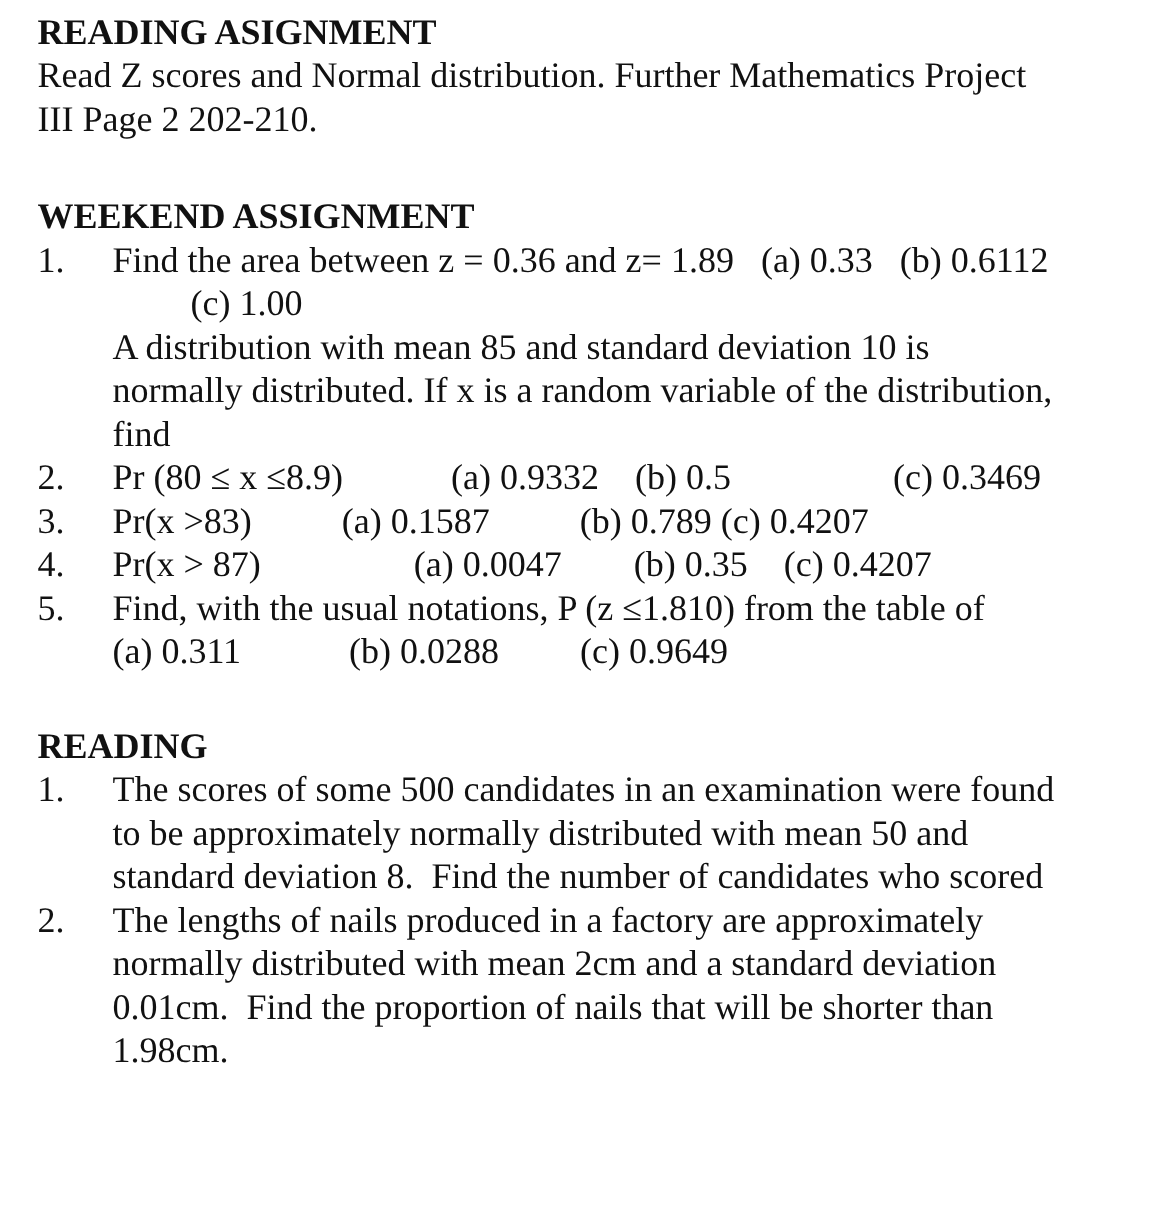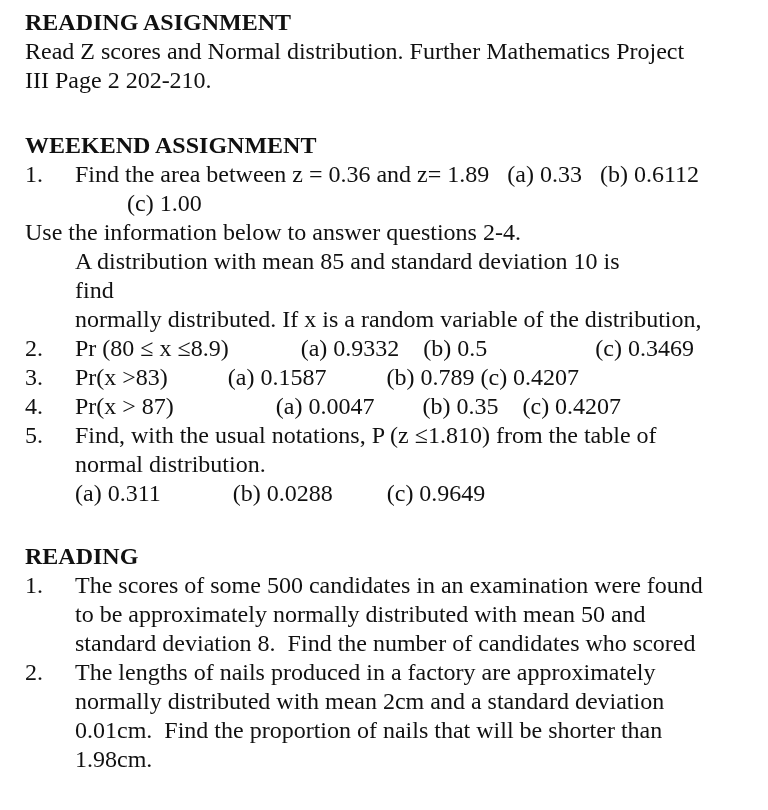--- a/index.html
+++ b/index.html
@@ -49,34 +49,32 @@
     <div class="line">Read Z scores and Normal distribution. Further Mathematics Project</div>
     <div class="line">III Page 2 202-210.</div>
   </div>
 
   <div class="section gap-top">
     <div class="heading">WEEKEND ASSIGNMENT</div>
 
     <div class="qline"><span class="qnum">1.</span><span class="qtext">Find the area between z = 0.36 and z= 1.89   (a) 0.33   (b) 0.6112</span></div>
     <div class="line cont-c">(c) 1.00</div>
 
-    <div class="line">Use the information below to answer questions 2-4.</div>
 
     <div class="line cont">A distribution with mean 85 and standard deviation 10 is</div>
+    <div class="line cont">normally distributed. If x is a random variable of the distribution,</div>
     <div class="line cont">find</div>
-    <div class="line cont">normally distributed. If x is a random variable of the distribution,</div>
 
     <div class="qline"><span class="qnum">2.</span><span class="qtext">Pr (80 ≤ x ≤8.9)            (a) 0.9332    (b) 0.5                  (c) 0.3469</span></div>
 
     <div class="qline"><span class="qnum">3.</span><span class="qtext">Pr(x &gt;83)          (a) 0.1587          (b) 0.789 (c) 0.4207</span></div>
 
     <div class="qline"><span class="qnum">4.</span><span class="qtext">Pr(x &gt; 87)                 (a) 0.0047        (b) 0.35    (c) 0.4207</span></div>
 
     <div class="qline"><span class="qnum">5.</span><span class="qtext">Find, with the usual notations, P (z ≤1.810) from the table of</span></div>
-    <div class="line cont">normal distribution.</div>
     <div class="line cont">(a) 0.311            (b) 0.0288         (c) 0.9649</div>
   </div>
 
   <div class="section gap-top-sm">
     <div class="heading">READING</div>
 
     <div class="qline"><span class="qnum">1.</span><span class="qtext">The scores of some 500 candidates in an examination were found</span></div>
     <div class="line cont">to be approximately normally distributed with mean 50 and</div>
     <div class="line cont">standard deviation 8.  Find the number of candidates who scored</div>
 

